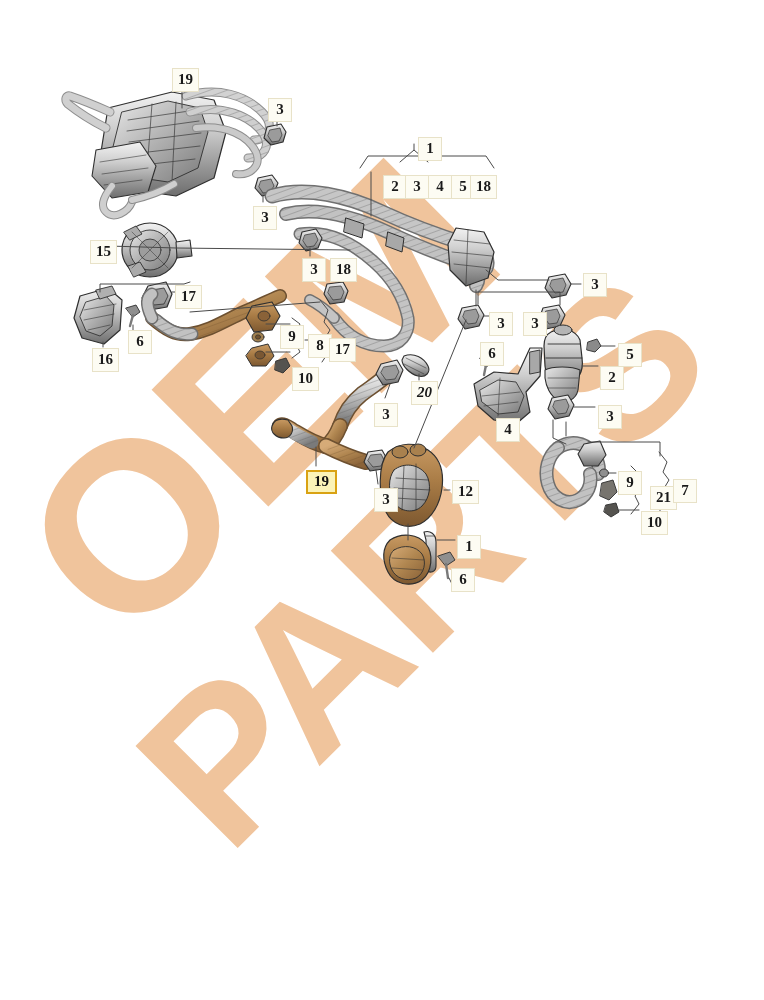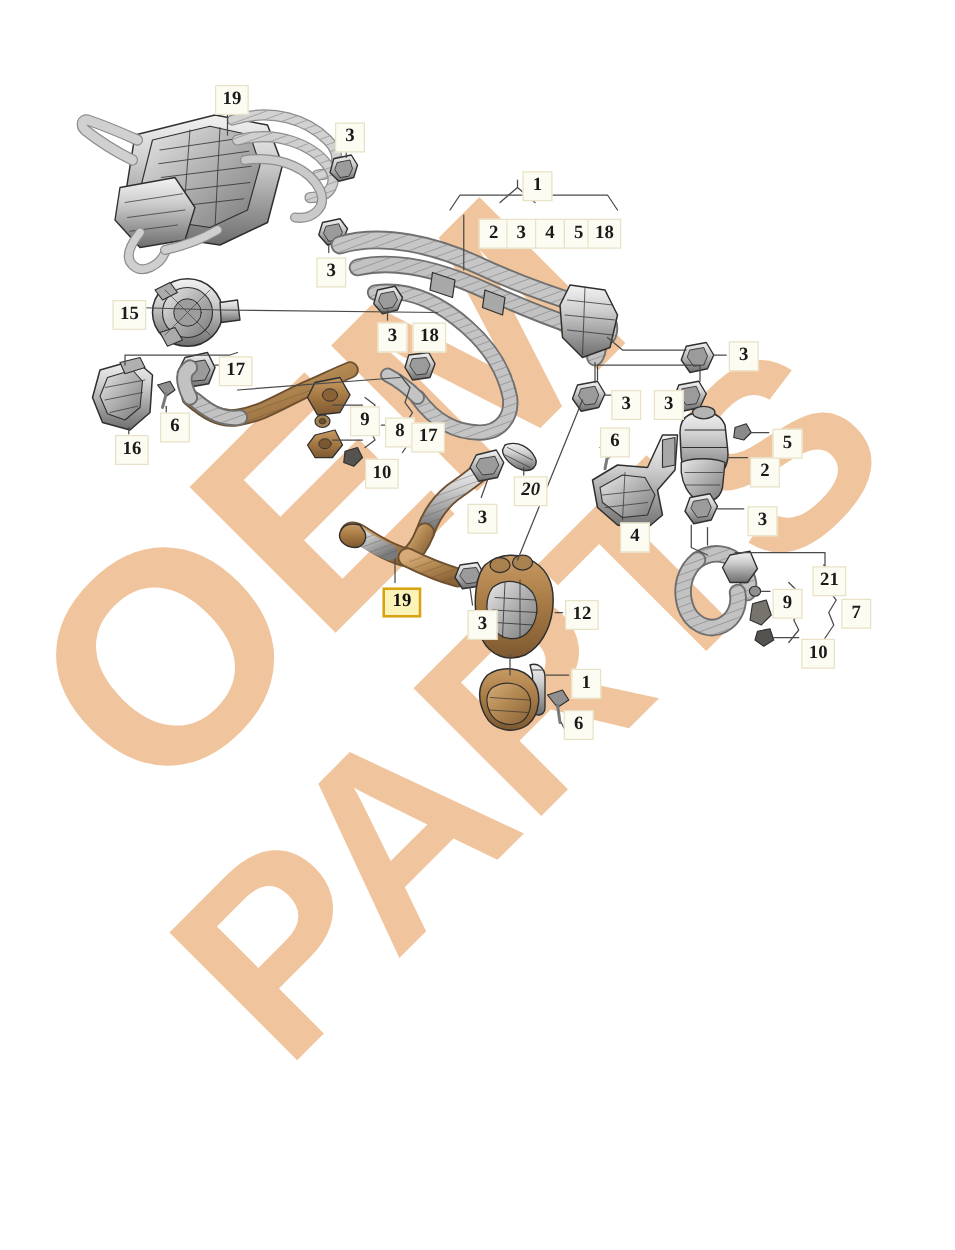--- a/index.html
+++ b/index.html
@@ -529,18 +529,18 @@
       <div class="lbl " style="left: 480px; top: 342px;">6</div>
       <div class="lbl " style="left: 496px; top: 418px;">4</div>
       <div class="lbl" style="left: 411px; top: 381px; font-style: italic;">20</div>
       <div class="lbl " style="left: 374px; top: 403px;">3</div>
       <div class="lbl hl" style="left: 306px; top: 470px;">19</div>
       <div class="lbl " style="left: 374px; top: 488px;">3</div>
       <div class="lbl" style="left: 452px; top: 480px;">12</div>
       <div class="lbl" style="left: 457px; top: 535px;">1</div>
       <div class="lbl " style="left: 451px; top: 568px;">6</div>
       <div class="lbl " style="left: 618px; top: 471px;">9</div>
-      <div class="lbl" style="left: 650px; top: 453px;">21</div>
+      <div class="lbl" style="left: 650px; top: 486px;">21</div>
       <div class="lbl " style="left: 673px; top: 479px;">7</div>
       <div class="lbl" style="left: 641px; top: 511px;">10</div>
     </div>
 
 </div>
 
 </body></html>

